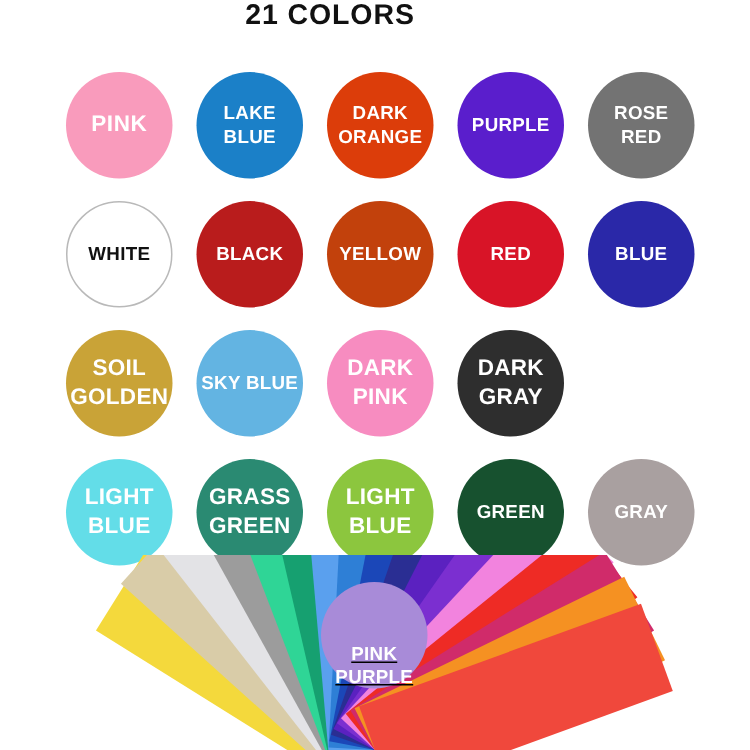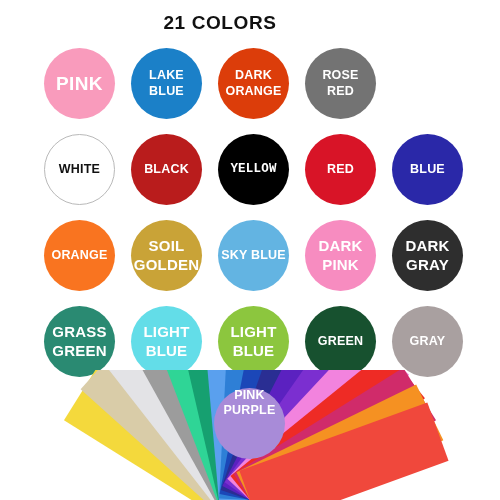--- a/index.html
+++ b/index.html
@@ -18,21 +18,21 @@
   #page {
     position: relative;
     width: 500px;
     height: 500px;
     background: #ffffff;
   }
 
   
   #title {
     position: absolute;
-    top: 12px;
+    top: 0;
     left: 0;
     width: 440px;
     text-align: center;
     font-size: 19px;
     font-weight: bold;
     letter-spacing: 0.6px;
     color: #111111;
   }
 
   
@@ -58,37 +58,38 @@
     box-sizing: border-box;
   }
   .swatch:last-child { margin-right: 0; }
   .swatch-label {
     font-size: 15px;
     font-weight: bold;
     line-height: 1.22;
     letter-spacing: 0.2px;
     padding: 0 3px;
   }
-  .swatch-label.big { font-size: 19px; letter-spacing: 0.4px; }
+  .swatch-label.big { font-size: 15px; letter-spacing: 0.4px; }
   .swatch-label.mid { font-size: 12.5px; }
   .swatch.outlined { border: 1px solid #b9b9b9; }
 
   
   #extra-swatch {
     position: absolute;
     left: 214px;
     top: 388px;
     width: 71px;
     height: 71px;
     border-radius: 50%;
     display: flex;
-    align-items: flex-start;
+    align-items: flex-end;
     justify-content: center;
     text-align: center;
     z-index: 40;
+    text-decoration: underline;
   }
 
   
   #fan {
     position: absolute;
     left: 0;
     top: 370px;
     width: 500px;
     height: 130px;
     z-index: 10;
@@ -106,64 +107,64 @@
       <div class="swatch-row">
         <div class="swatch" style="background: rgb(249, 155, 188);">
           <span class="swatch-label big" style="color: rgb(255, 255, 255);">PINK</span>
         </div>
         <div class="swatch" style="background: rgb(27, 128, 200);">
           <span class="swatch-label mid" style="color: rgb(255, 255, 255);">LAKE BLUE</span>
         </div>
         <div class="swatch" style="background: rgb(220, 61, 10);">
           <span class="swatch-label mid" style="color: rgb(255, 255, 255);">DARK ORANGE</span>
         </div>
+        <div class="swatch" style="background: rgb(90, 30, 204);">
+          <span class="swatch-label mid" style="color: rgb(255, 255, 255);">PURPLE</span>
+        </div>
         <div class="swatch" style="background: #737373;">
           <span class="swatch-label mid" style="color: rgb(255, 255, 255);">ROSE RED</span>
         </div>
       </div>
       <div class="swatch-row">
         <div class="swatch outlined" style="background: rgb(255, 255, 255);">
           <span class="swatch-label mid" style="color: rgb(17, 17, 17);">WHITE</span>
         </div>
         <div class="swatch" style="background: #b91c1c;">
           <span class="swatch-label mid" style="color: rgb(255, 255, 255);">BLACK</span>
         </div>
-        <div class="swatch" style="background: #000000; font-family: Liberation Mono, monospace;">
+        <div class="swatch" style="background: #c2410c;">
           <span class="swatch-label mid" style="color: rgb(255, 255, 255);">YELLOW</span>
         </div>
         <div class="swatch" style="background: rgb(216, 20, 39);">
           <span class="swatch-label mid" style="color: rgb(255, 255, 255);">RED</span>
         </div>
         <div class="swatch" style="background: rgb(42, 40, 168);">
           <span class="swatch-label mid" style="color: rgb(255, 255, 255);">BLUE</span>
         </div>
       </div>
       <div class="swatch-row">
-        <div class="swatch" style="background: rgb(249, 116, 32);">
-          <span class="swatch-label mid" style="color: rgb(255, 255, 255);">ORANGE</span>
-        </div>
         <div class="swatch" style="background: rgb(201, 163, 55);">
           <span class="swatch-label" style="color: rgb(255, 255, 255);">SOIL GOLDEN</span>
         </div>
         <div class="swatch" style="background: rgb(99, 180, 226);">
           <span class="swatch-label mid" style="color: rgb(255, 255, 255);">SKY BLUE</span>
         </div>
         <div class="swatch" style="background: rgb(247, 140, 192);">
           <span class="swatch-label" style="color: rgb(255, 255, 255);">DARK PINK</span>
         </div>
         <div class="swatch" style="background: rgb(46, 46, 46);">
           <span class="swatch-label" style="color: rgb(255, 255, 255);">DARK GRAY</span>
         </div>
       </div>
       <div class="swatch-row">
+        <div class="swatch" style="background: rgb(99, 221, 232);">
+          <span class="swatch-label" style="color: rgb(255, 255, 255);">LIGHT BLUE</span>
+        </div>
         <div class="swatch" style="background: rgb(42, 138, 114);">
           <span class="swatch-label" style="color: rgb(255, 255, 255);">GRASS GREEN</span>
-        </div>
-        <div class="swatch" style="background: rgb(99, 221, 232);">
-          <span class="swatch-label" style="color: rgb(255, 255, 255);">LIGHT BLUE</span>
         </div>
         <div class="swatch" style="background: rgb(140, 198, 62);">
           <span class="swatch-label" style="color: rgb(255, 255, 255);">LIGHT BLUE</span>
         </div>
         <div class="swatch" style="background: rgb(23, 81, 47);">
           <span class="swatch-label mid" style="color: rgb(255, 255, 255);">GREEN</span>
         </div>
         <div class="swatch" style="background: rgb(169, 160, 160);">
           <span class="swatch-label mid" style="color: rgb(255, 255, 255);">GRAY</span>
         </div>

